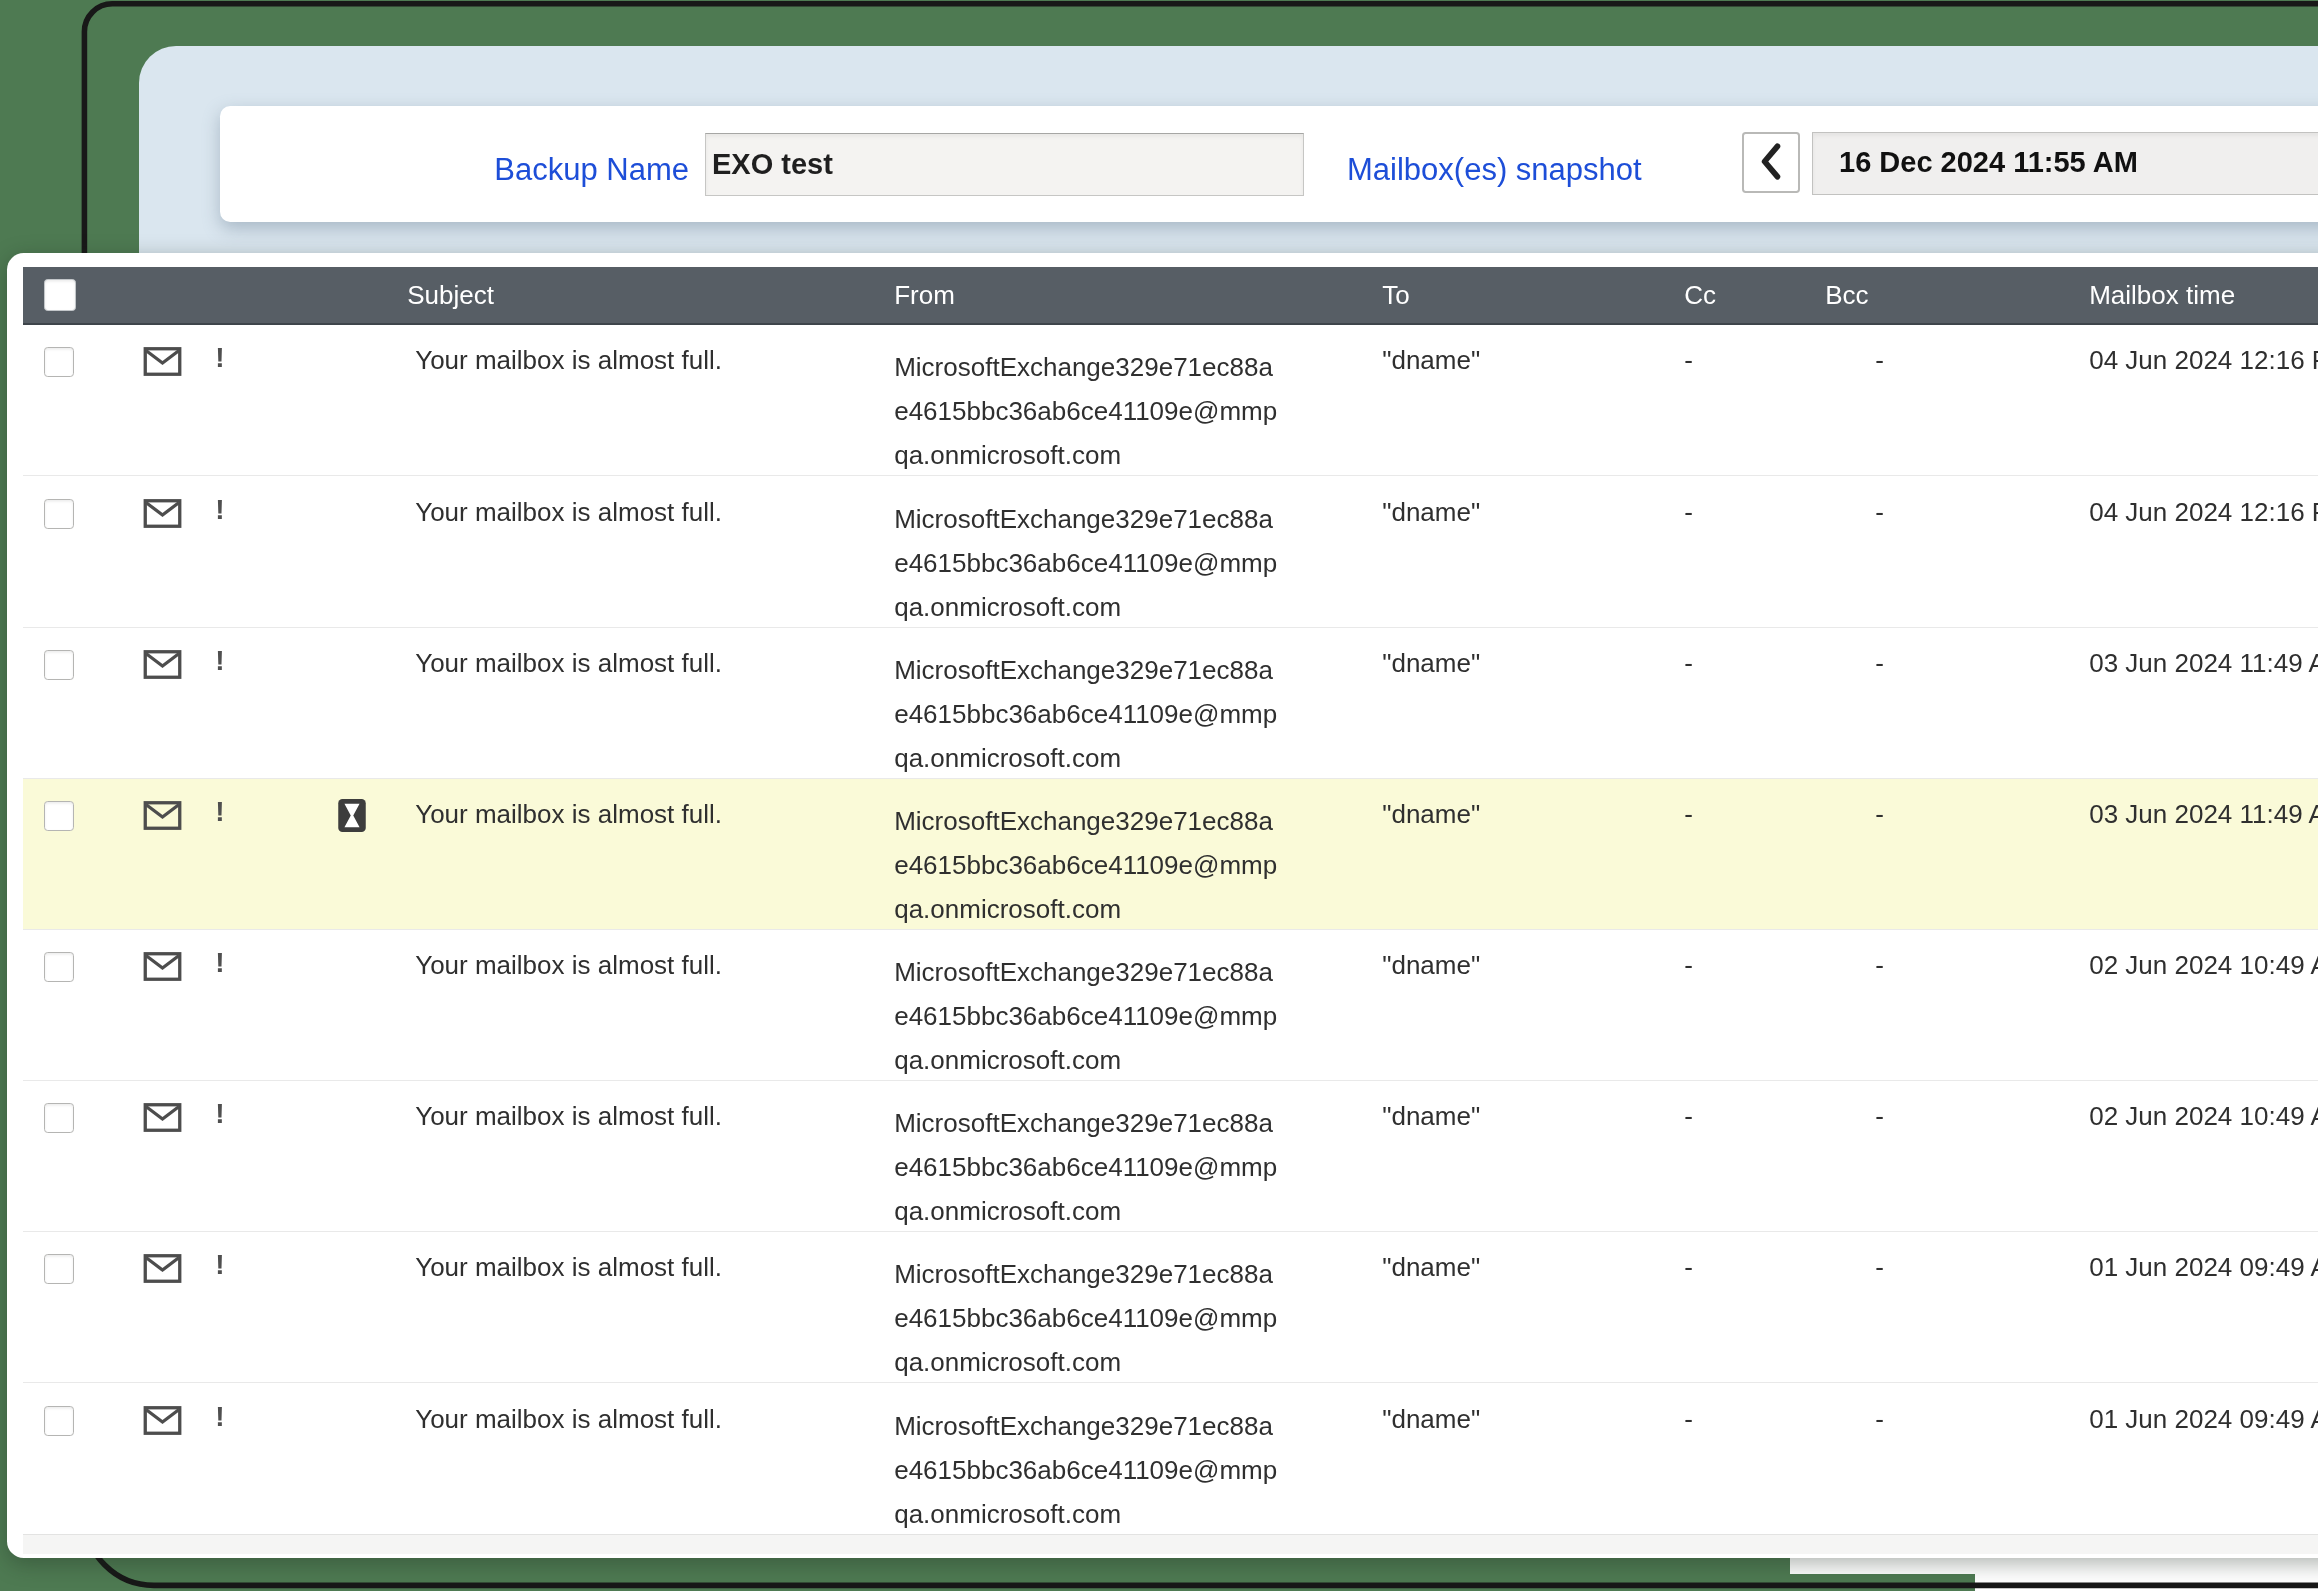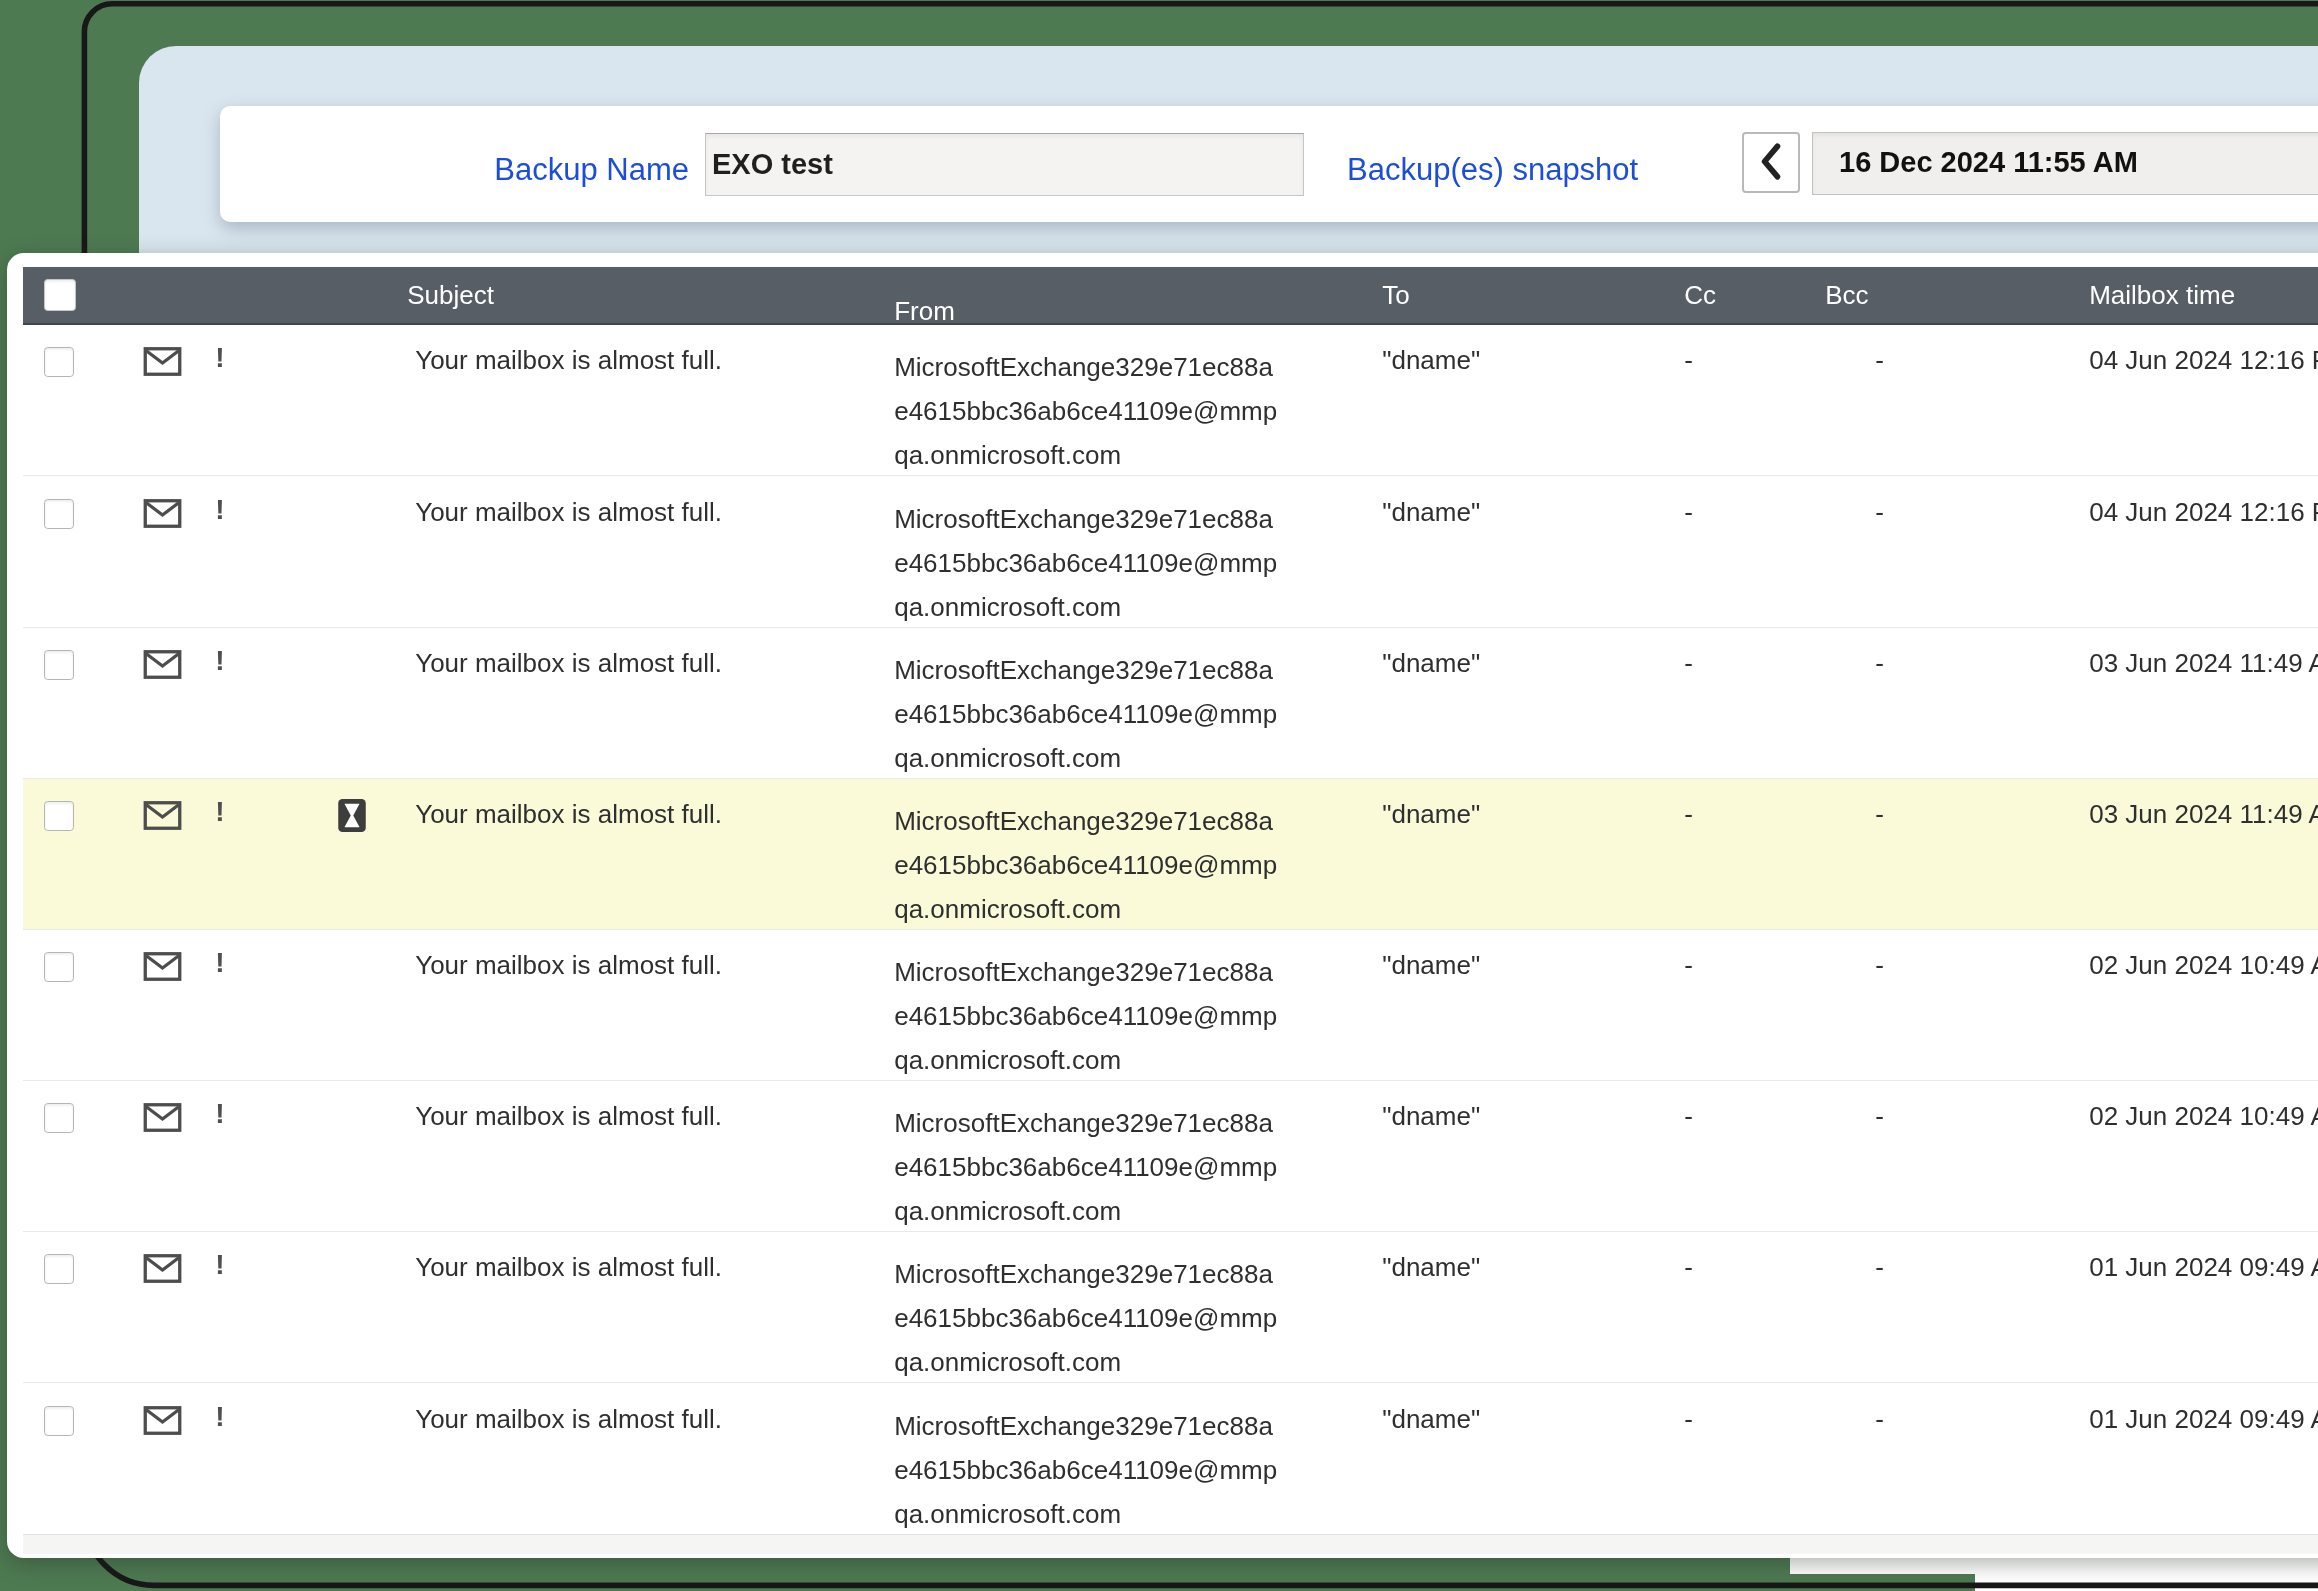--- a/index.html
+++ b/index.html
@@ -65,21 +65,21 @@
   }
   .thead {
     position:absolute; left:16.7px; top:14px; width:2962px; height:58px;
     background:#575e65; border-bottom:2.8px solid #3e454b;
   }
   .thead .th {
     position:absolute; top:0; height:56px; line-height:56px;
     color:#ffffff; font-size:26px; font-weight:400; white-space:nowrap;
   }
   .th-subject  { left:384px; }
-  .th-from     { left:871px;margin-top:16px; }
+  .th-from     { left:871px; }
   .th-to       { left:1359px; }
   .th-cc       { left:1661px; }
   .th-bcc      { left:1802px; }
   .th-received { left:2066px; }
 
   .checkbox {
     background:#ffffff; border:1.9px solid #b5b5b3; border-radius:3.7px;
     box-shadow:inset 0 1.4px 2.8px rgba(0,0,0,0.08); cursor:pointer;
   }
   .thead .checkbox { position:absolute; left:21.3px; top:12px; width:32px; height:32px; border-color:#c3c7ca; }
@@ -120,21 +120,21 @@
 </svg>
 
 <div class="bottom-notch-small"></div>
 <div class="bottom-notch-big"></div>
 
 <div class="blue-panel"></div>
 
 <div class="toolbar">
   <div class="lbl lbl-backup">Backup Name</div>
   <input class="backup-input" type="text" value="EXO test" style="">
-  <div class="lbl lbl-snapshot">Backup(es) snapshot</div>
+  <div class="lbl lbl-snapshot">Mailbox(es) snapshot</div>
 
   <div class="nav-btn btn-prev">
     <span>
       <svg width="32" height="43" viewBox="0 0 20 26">
           <polyline points="14,3.5 6,13 14,22.5" fill="none" stroke="#222222" stroke-width="3.6" stroke-linecap="round" stroke-linejoin="round"></polyline>
         </svg>
     </span>
   </div>
 
   <div class="date-group">

